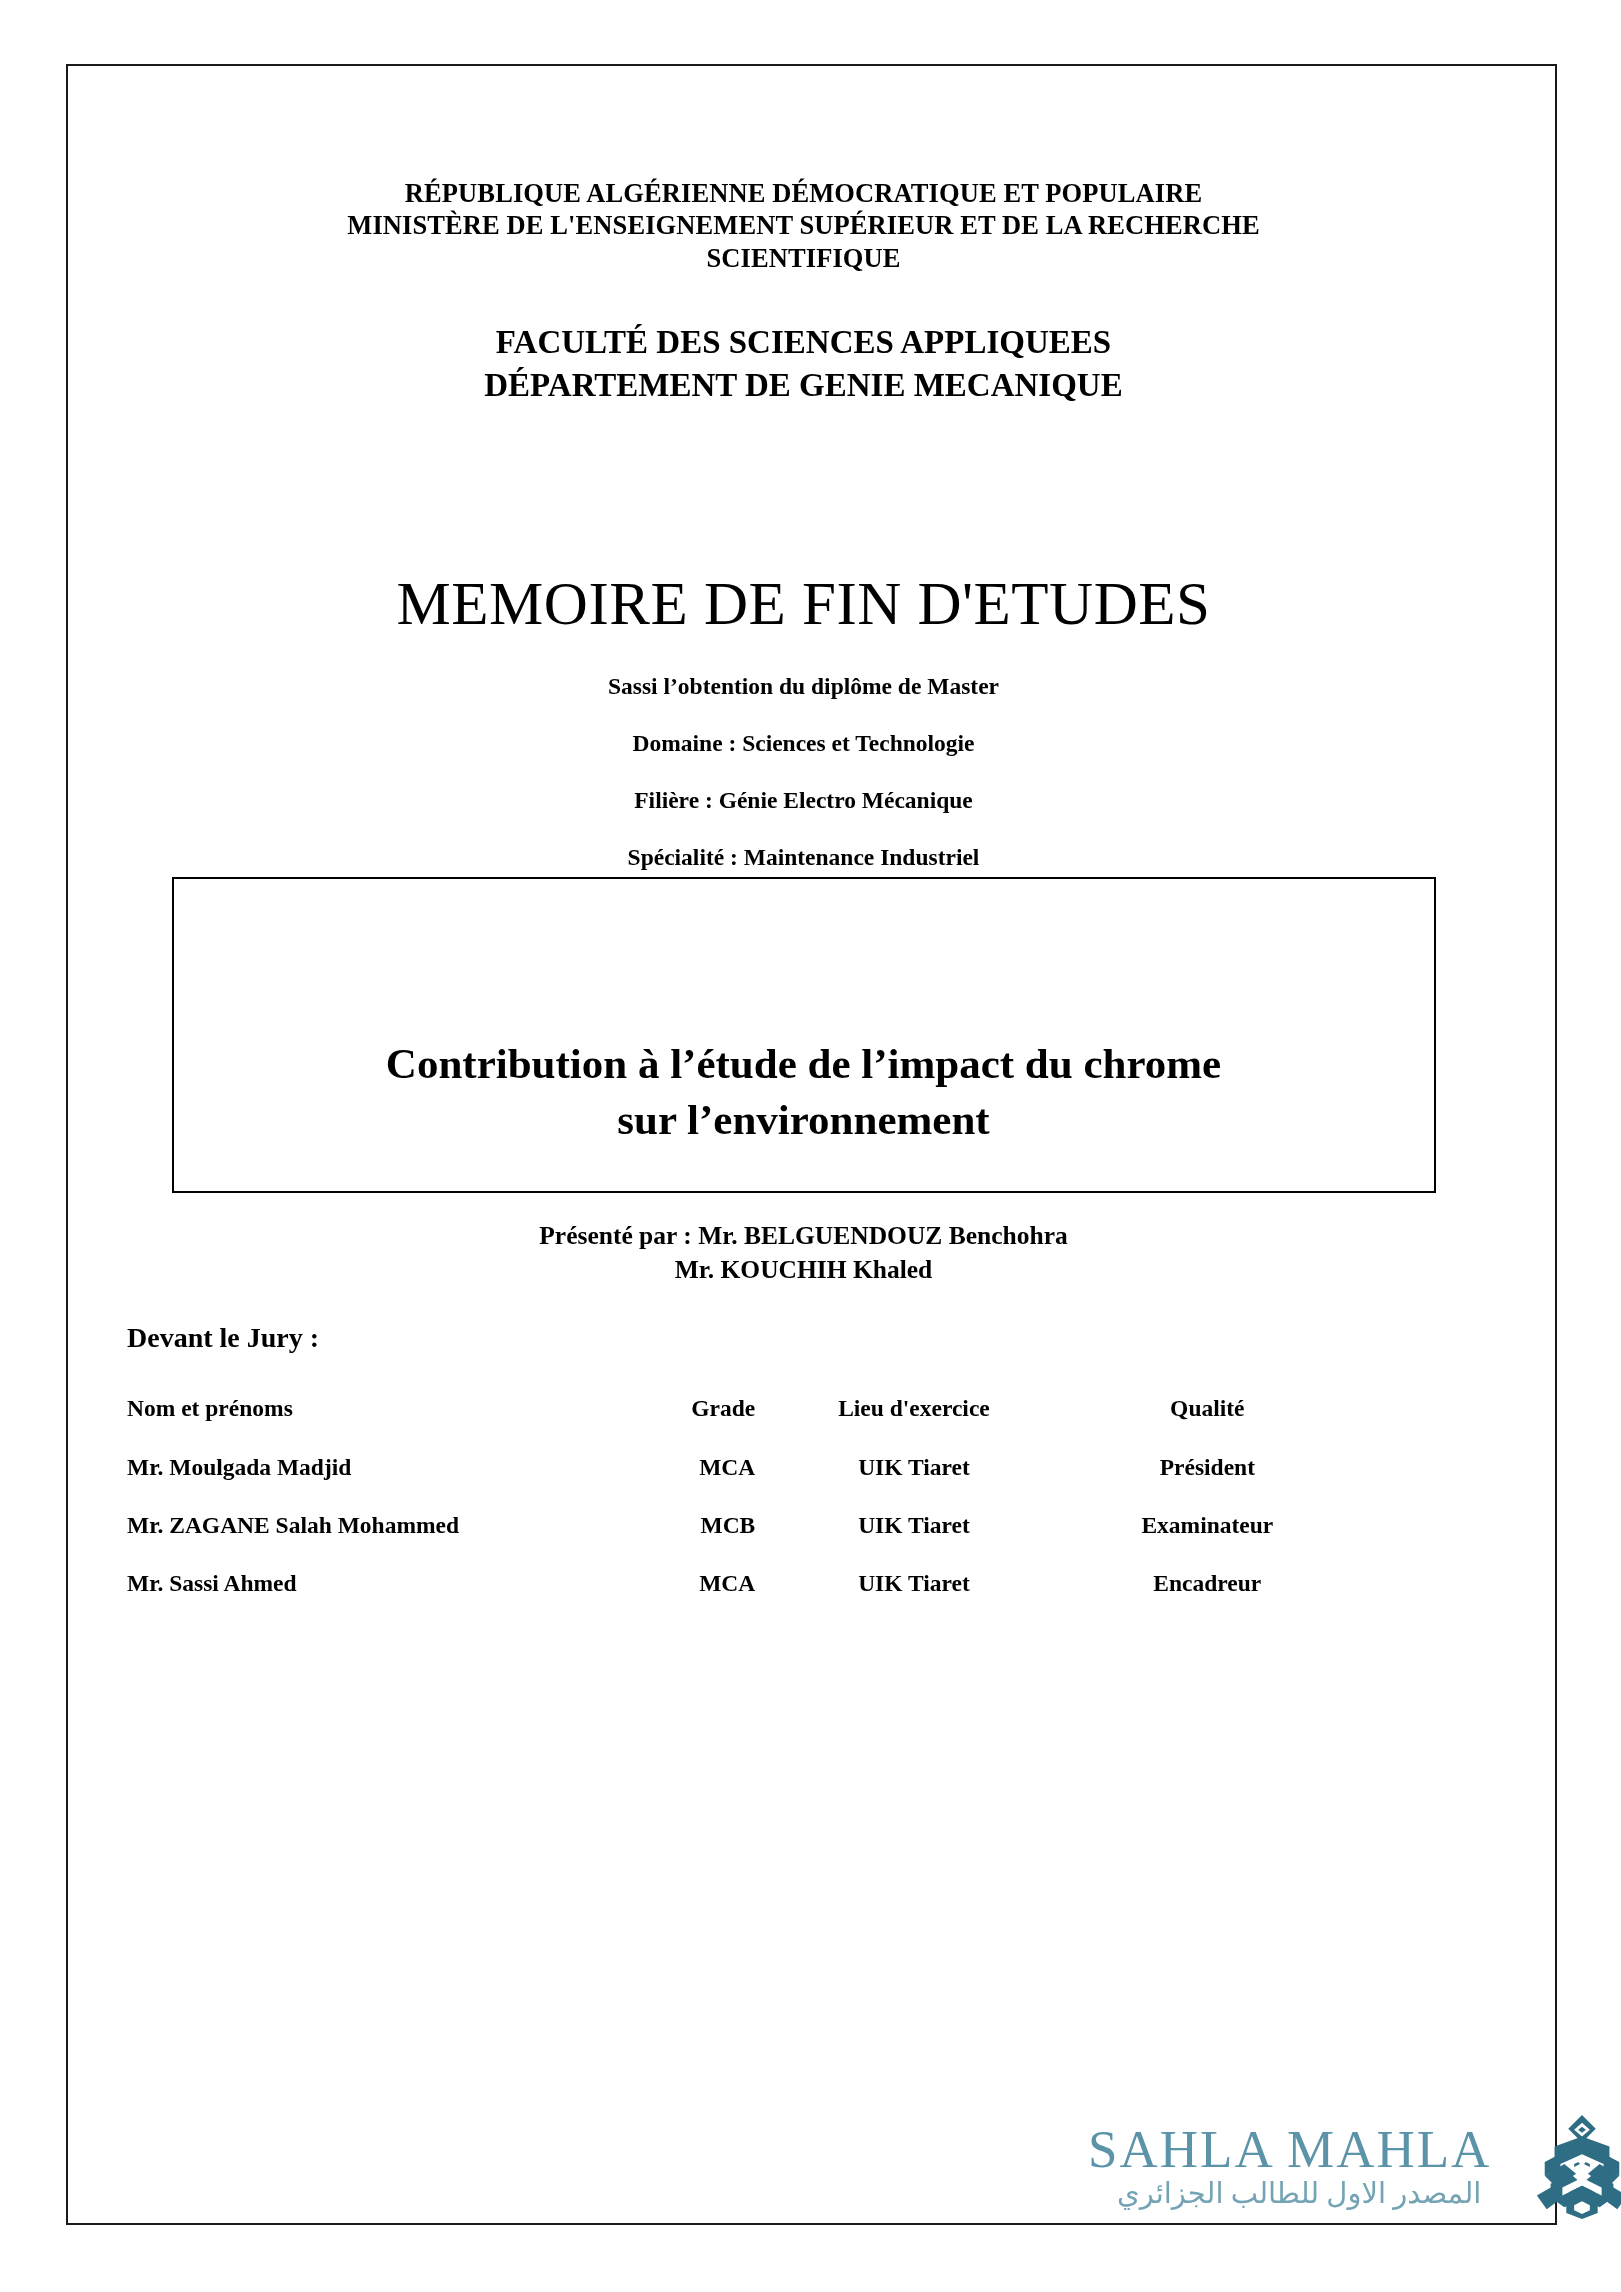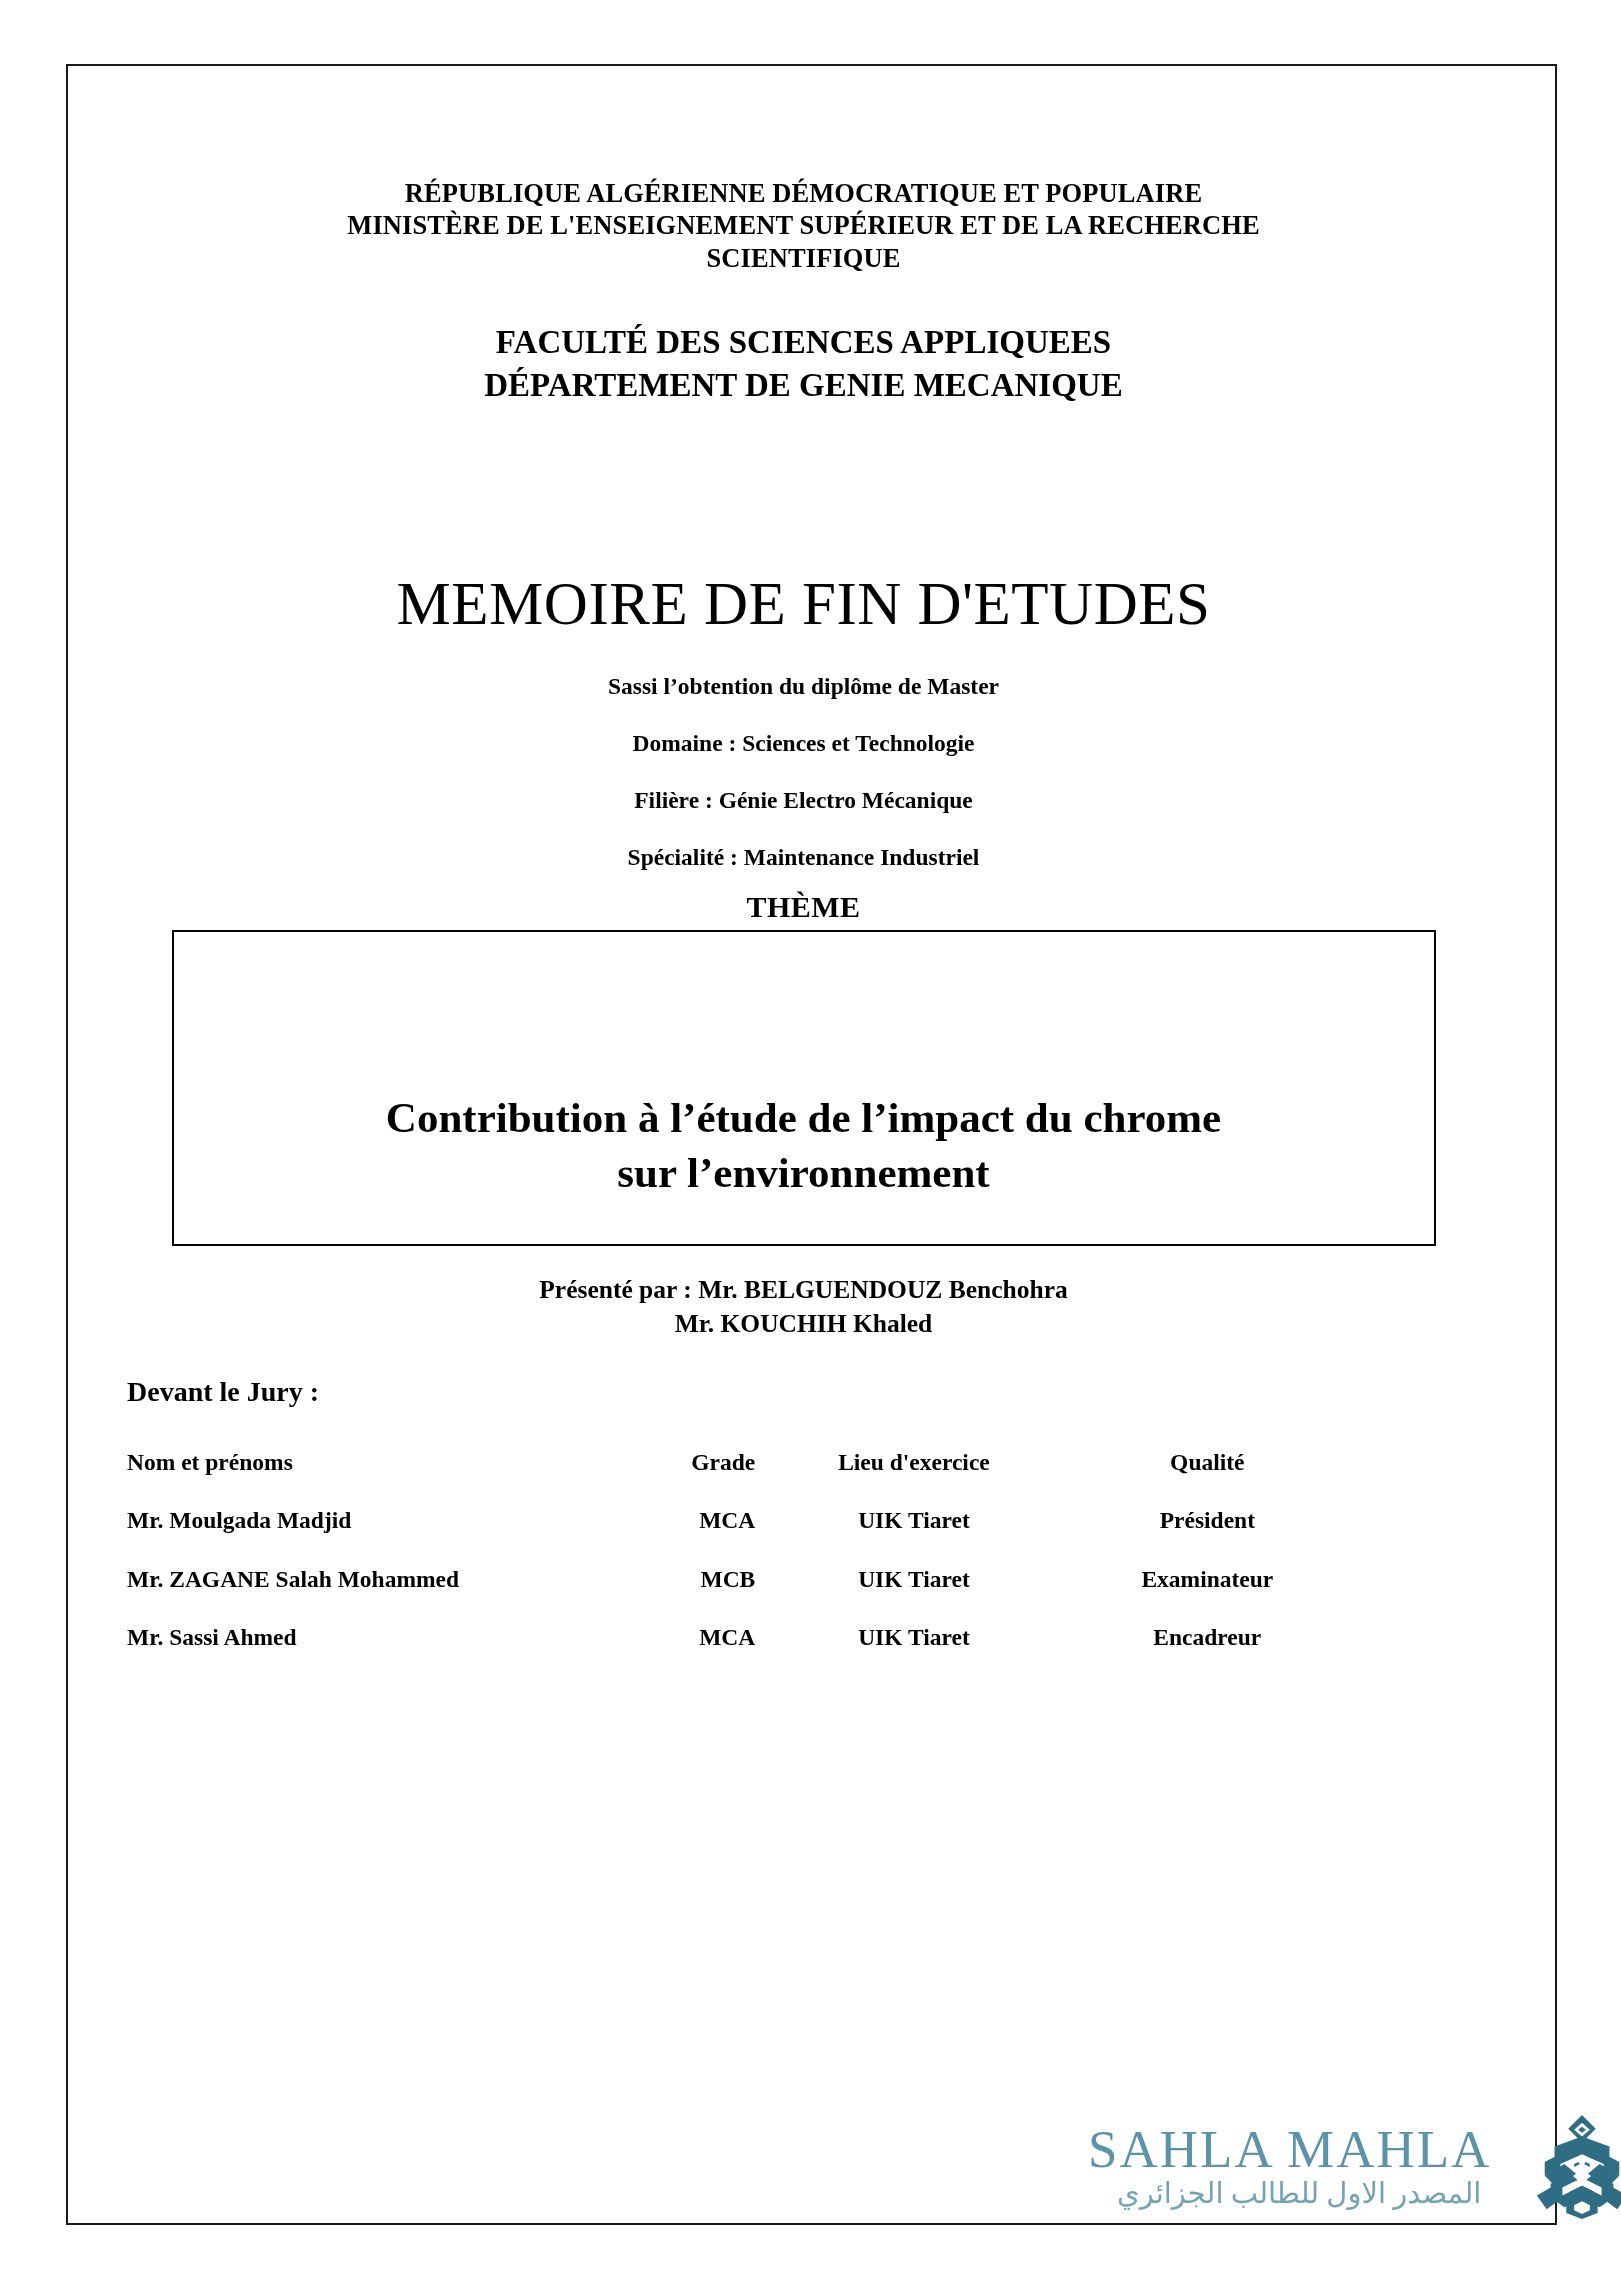--- a/index.html
+++ b/index.html
@@ -197,21 +197,20 @@
     <span class="line">DÉPARTEMENT DE GENIE MECANIQUE</span>
   </div>
 
   <div id="doc-title" class="center">MEMOIRE DE FIN D'ETUDES</div>
 
   <div id="degree-line" class="sub-line center">Sassi l’obtention du diplôme de Master</div>
   <div class="sub-line center">Domaine : Sciences et Technologie</div>
   <div class="sub-line center">Filière : Génie Electro Mécanique</div>
   <div class="sub-line center">Spécialité : Maintenance Industriel</div>
 
-  <div id="theme-label" class="center">THÈME</div>
 
   <div id="theme-box">
     <div id="theme-box-inner">
       <div id="theme-title" class="center">
         <span class="line">Contribution à l’étude de l’impact du chrome</span>
         <span class="line">sur l’environnement</span>
       </div>
     </div>
   </div>
 

